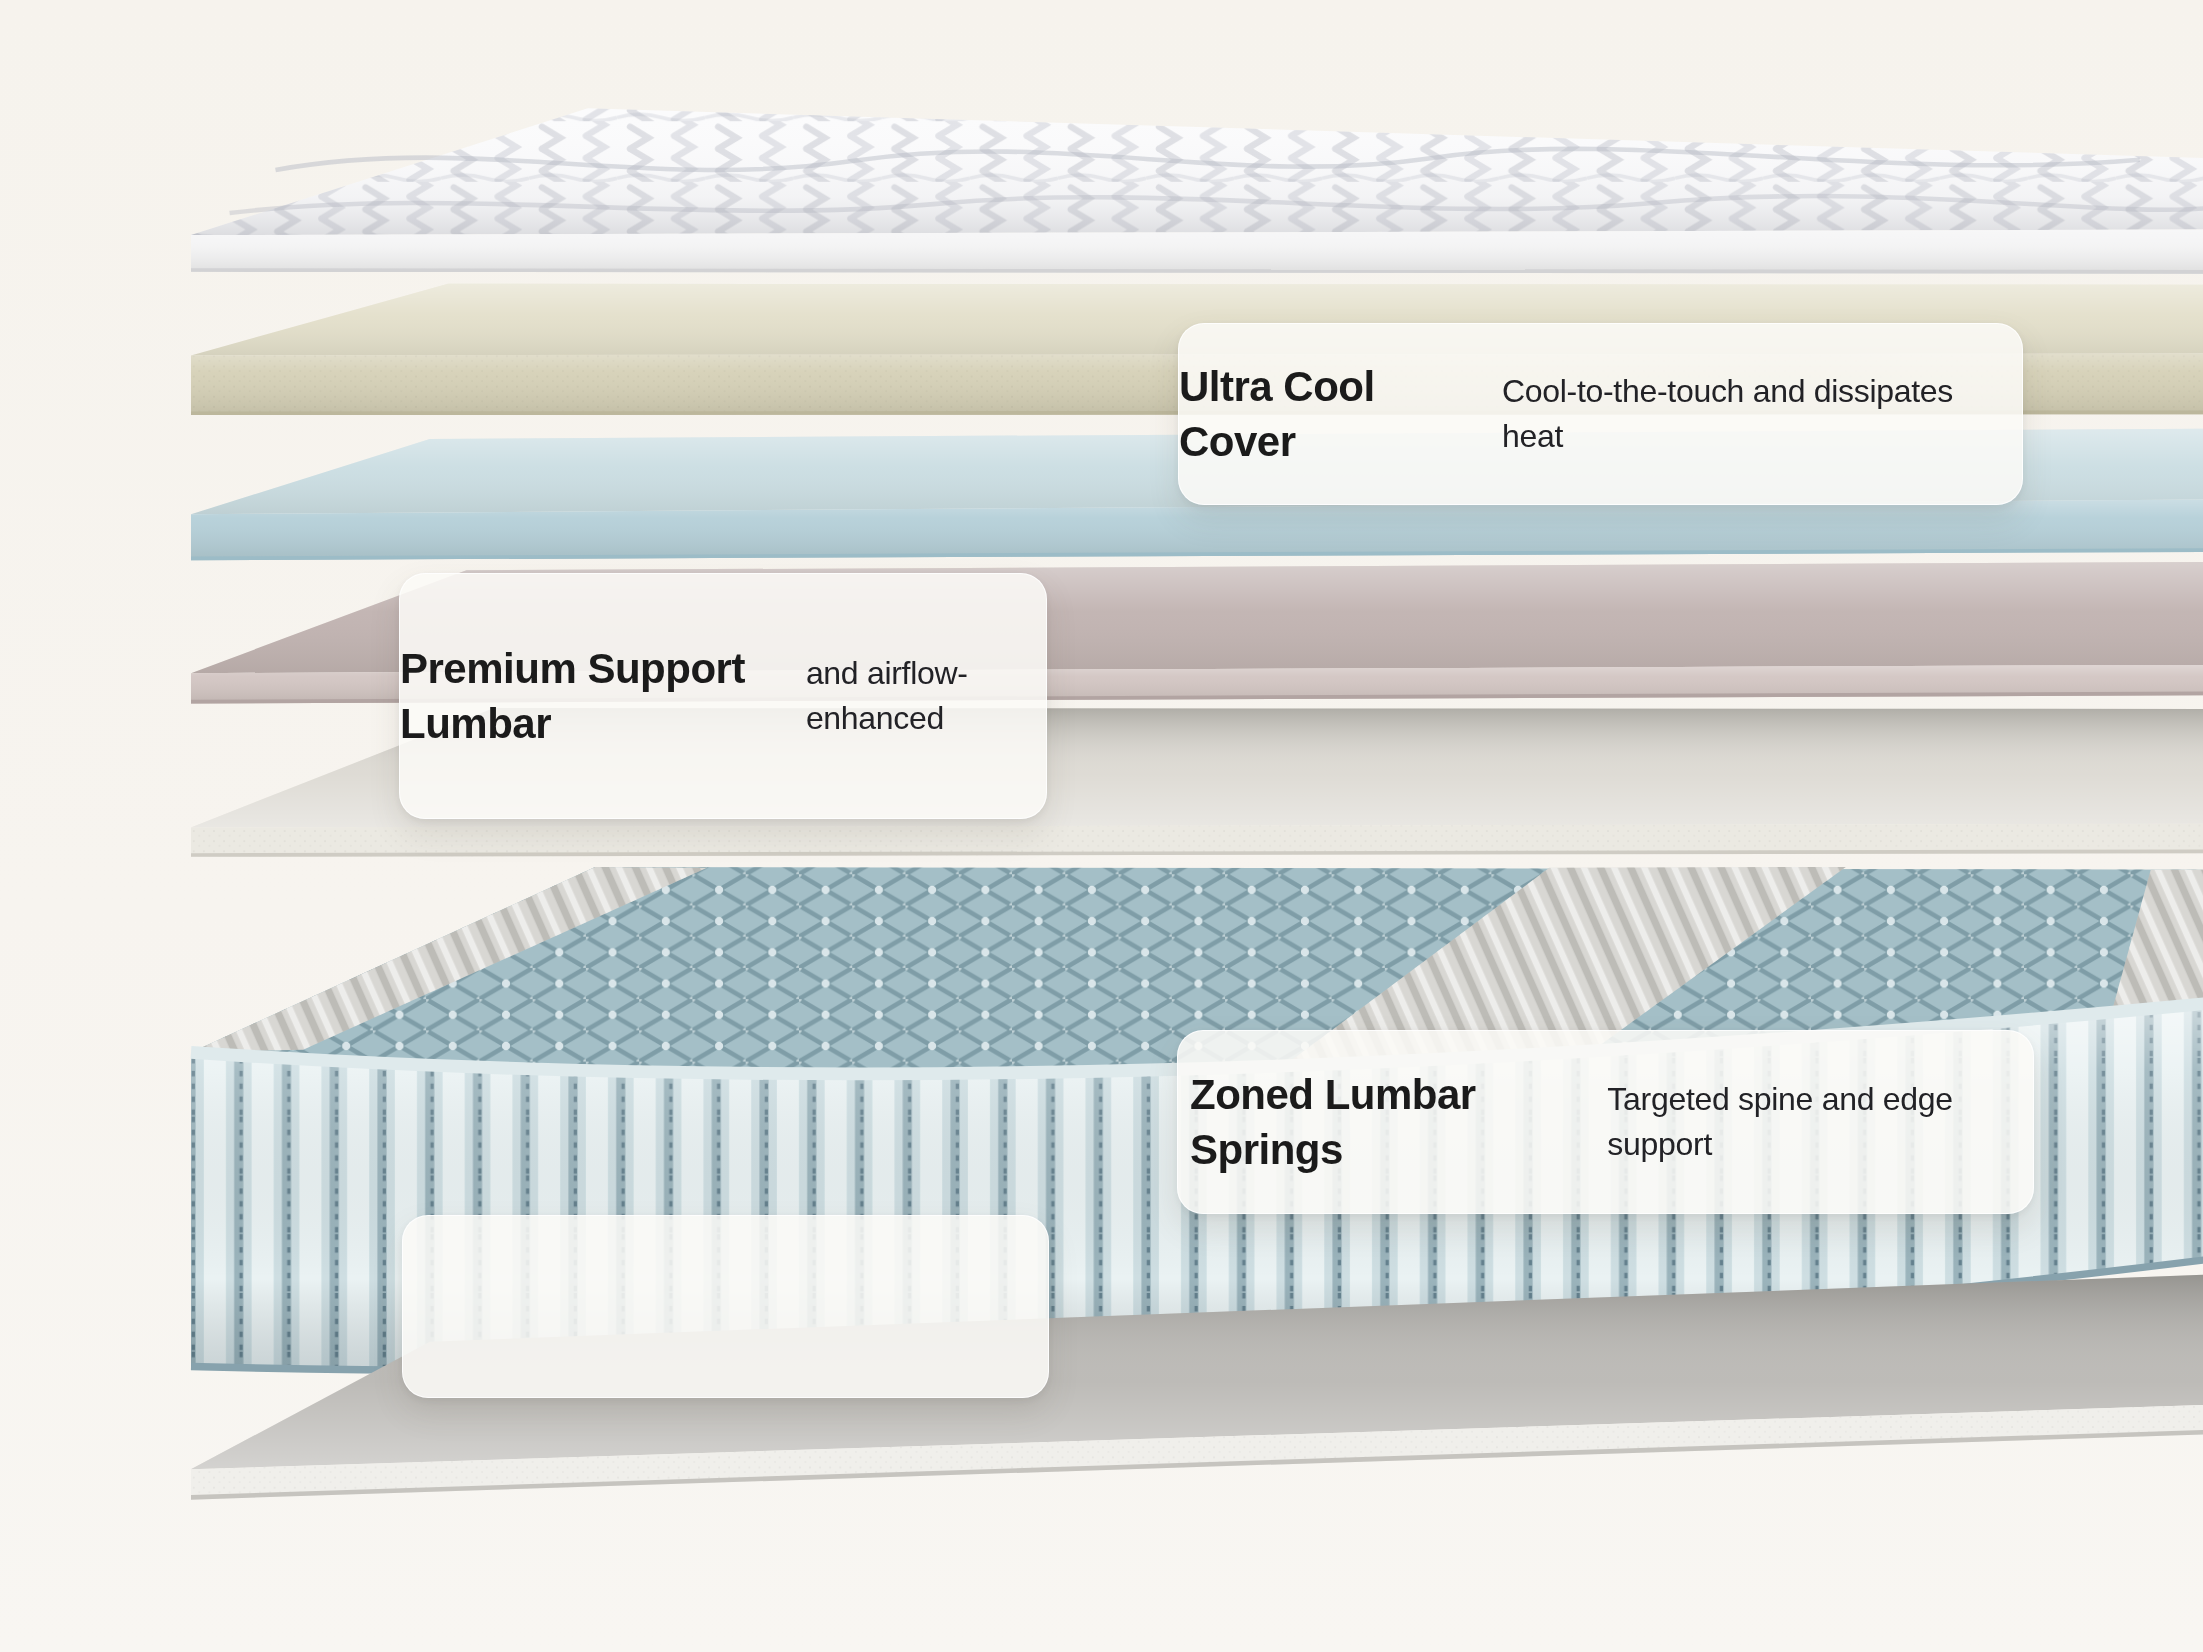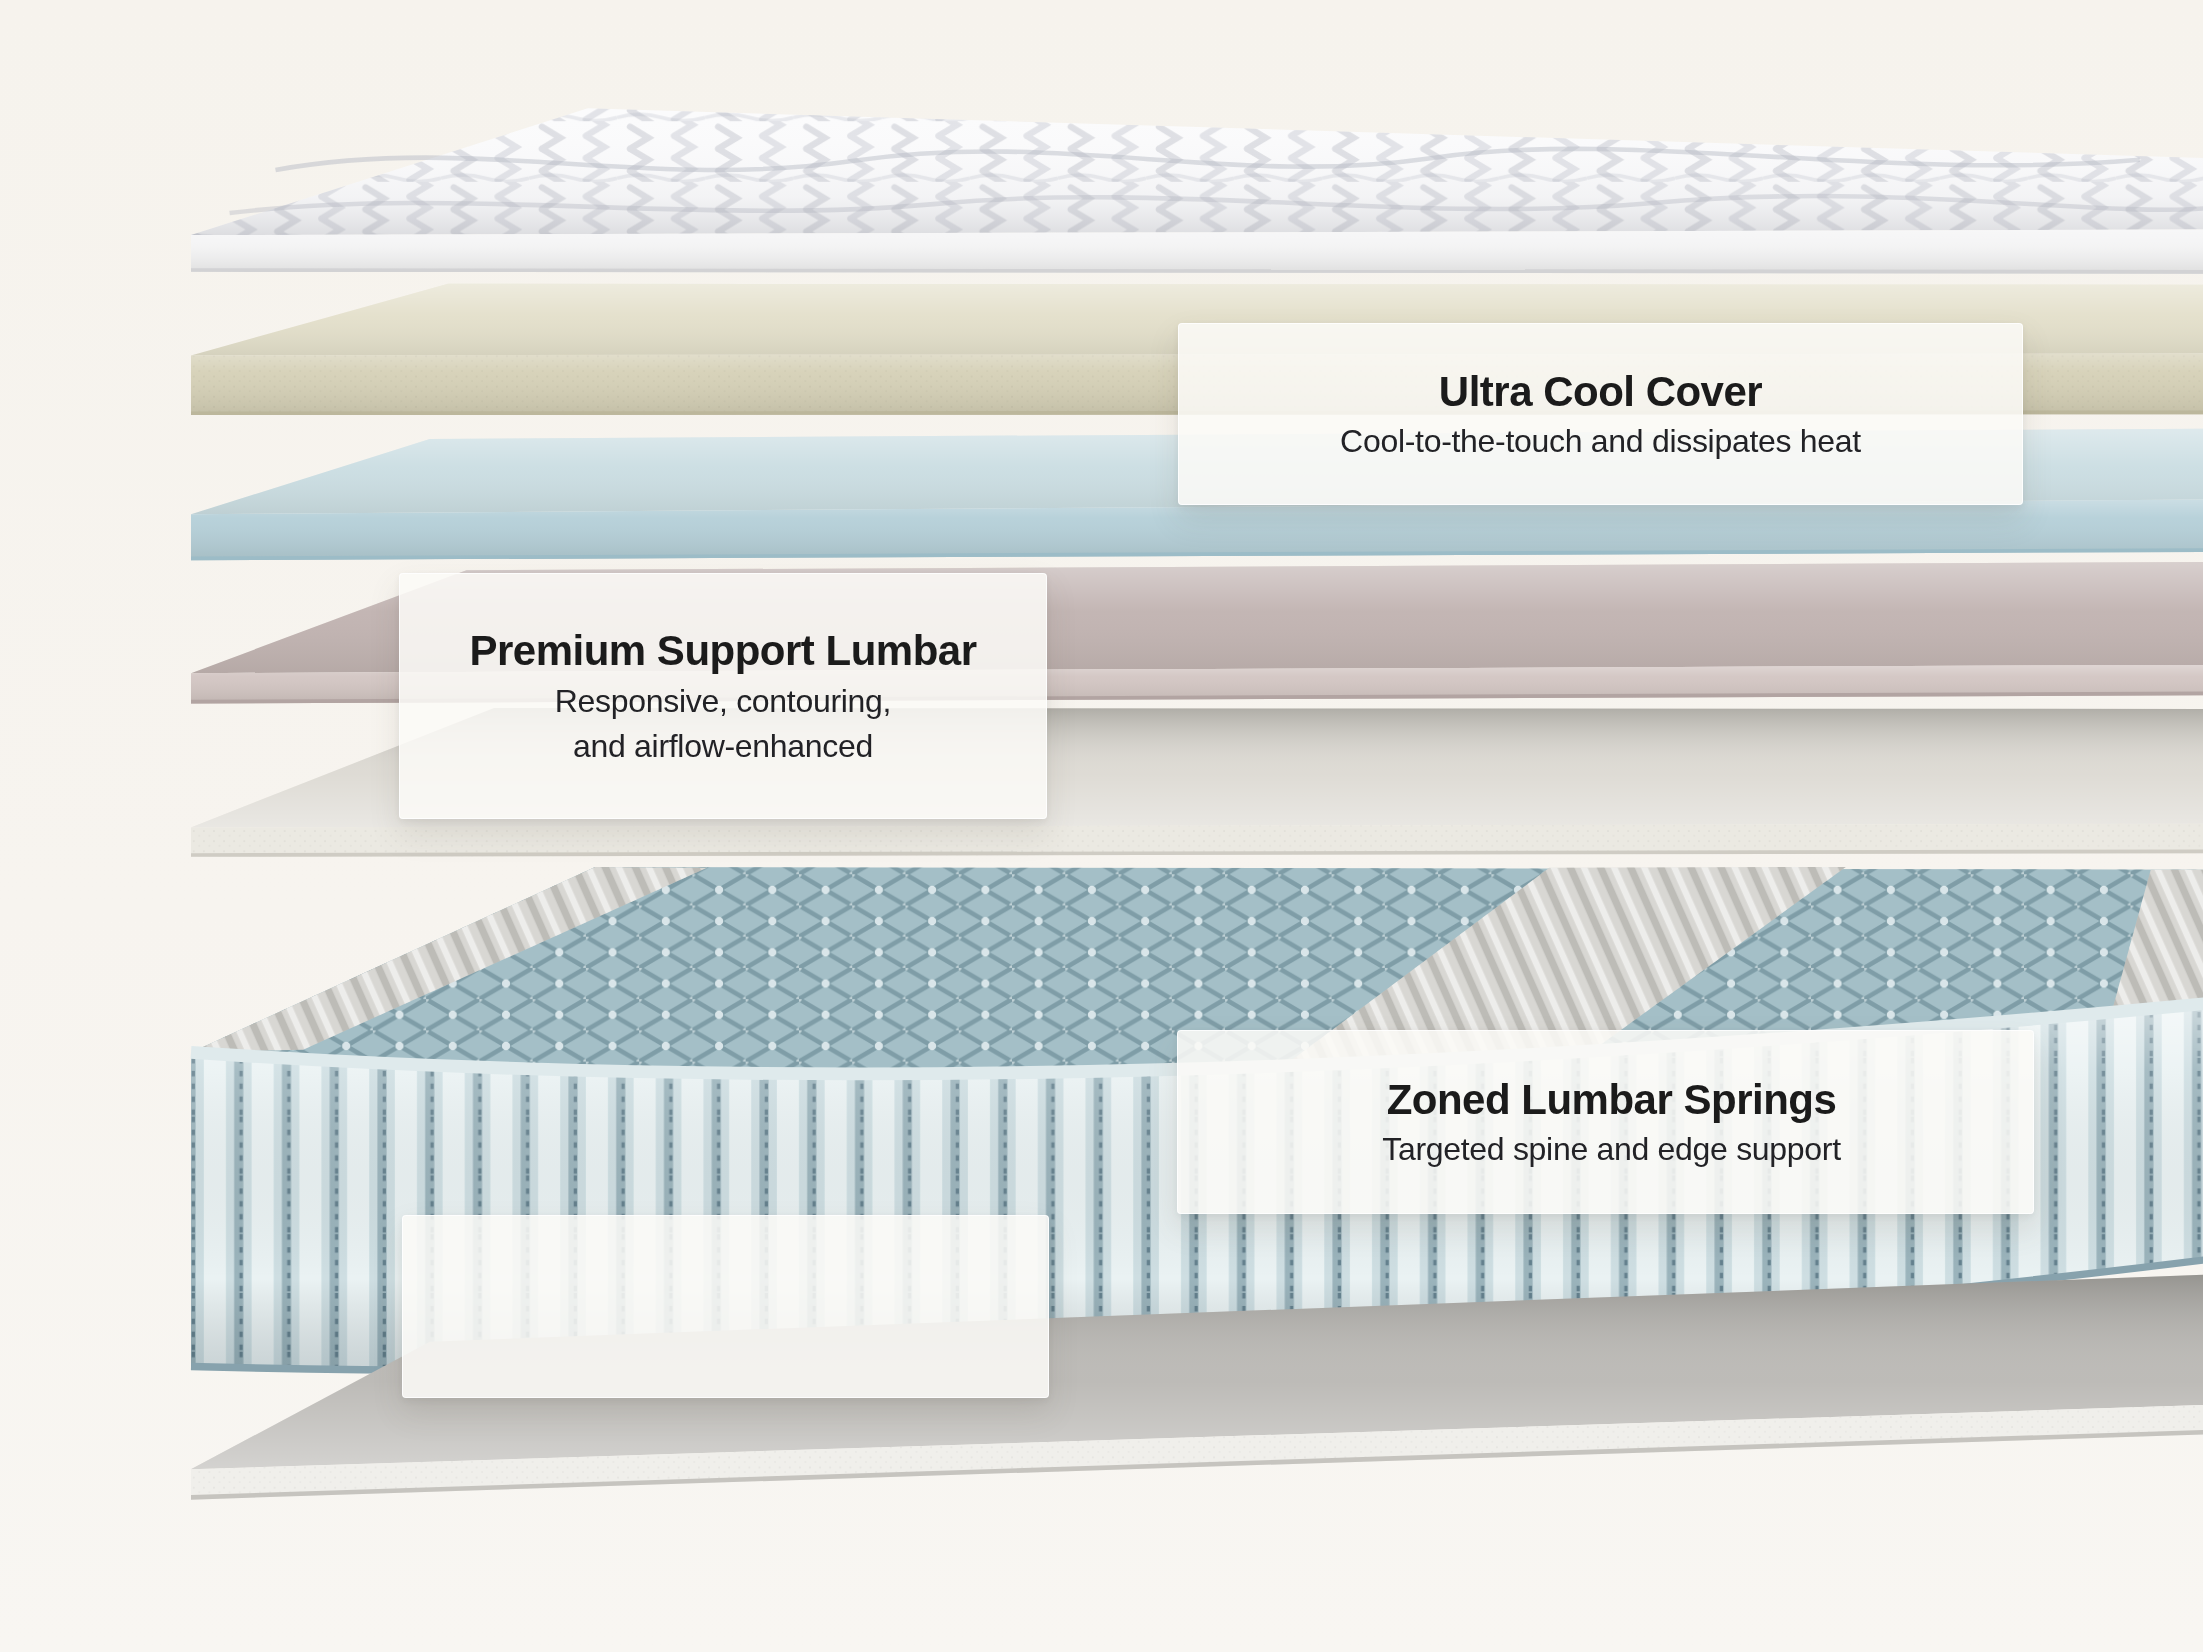--- a/index.html
+++ b/index.html
@@ -1,21 +1,21 @@
 <!DOCTYPE html>
 <html style="font-size:14.7px"><head>
 <meta charset="utf-8">
 <style>
   html,body{margin:0;padding:0;}
   body{font-family:"Liberation Sans",sans-serif;background:#f7f4ef;}
   .stage{position:relative;width:2204px;height:1653px;overflow:hidden;
          background:linear-gradient(180deg,#f6f3ed 0%,#f7f4ef 55%,#f8f6f2 100%);}
   .stage svg{position:absolute;inset:0;display:block;}
-  .callout{position:absolute;display:flex;flex-direction:column;align-items:center;justify-content:center;
-           text-align:left;border-radius:4px;
+  .callout{position:absolute;display:flex;flex-direction:row;align-items:center;justify-content:center;
+           text-align:left;border-radius:26px;
            background:rgba(251,250,247,0.86);
            border:0.9px solid rgba(255,255,255,0.85);
            box-shadow:0 14.7px 31px rgba(90,84,70,0.13),0 2.8px 7.3px rgba(0,0,0,0.05);
            color:#1b1b1b;}
   .callout .t{font-weight:700;font-size:42px;line-height:1.32;letter-spacing:-0.5px;}
   .callout .s{font-weight:400;font-size:32px;line-height:1.4;color:#222226;letter-spacing:-0.3px;}
   #label-ultra  {left:1178px;top:323px;width:843px;height:180px;}
   #label-premium{left:399px; top:573px;width:646px;height:244px;}
   #label-zoned  {left:1177px;top:1030px;width:843px;height:182px;padding-left:12px;}
   #label-durable{left:402px; top:1215px;width:645px;height:181px;}
@@ -156,21 +156,20 @@
   </g>
 </svg>
 
   <div class="callout" id="label-ultra">
     <div class="t">Ultra Cool Cover</div>
     <div class="s">Cool-to-the-touch and dissipates heat</div>
   </div>
 
   <div class="callout" id="label-premium">
     <div class="t">Premium Support Lumbar</div>
-    <div class="s">Responsive, contouring,</div>
     <div class="s">and airflow-enhanced</div>
   </div>
 
   <div class="callout" id="label-zoned">
     <div class="t">Zoned Lumbar Springs</div>
     <div class="s">Targeted spine and edge support</div>
   </div>
 
   <div class="callout" id="label-durable">
   </div>

